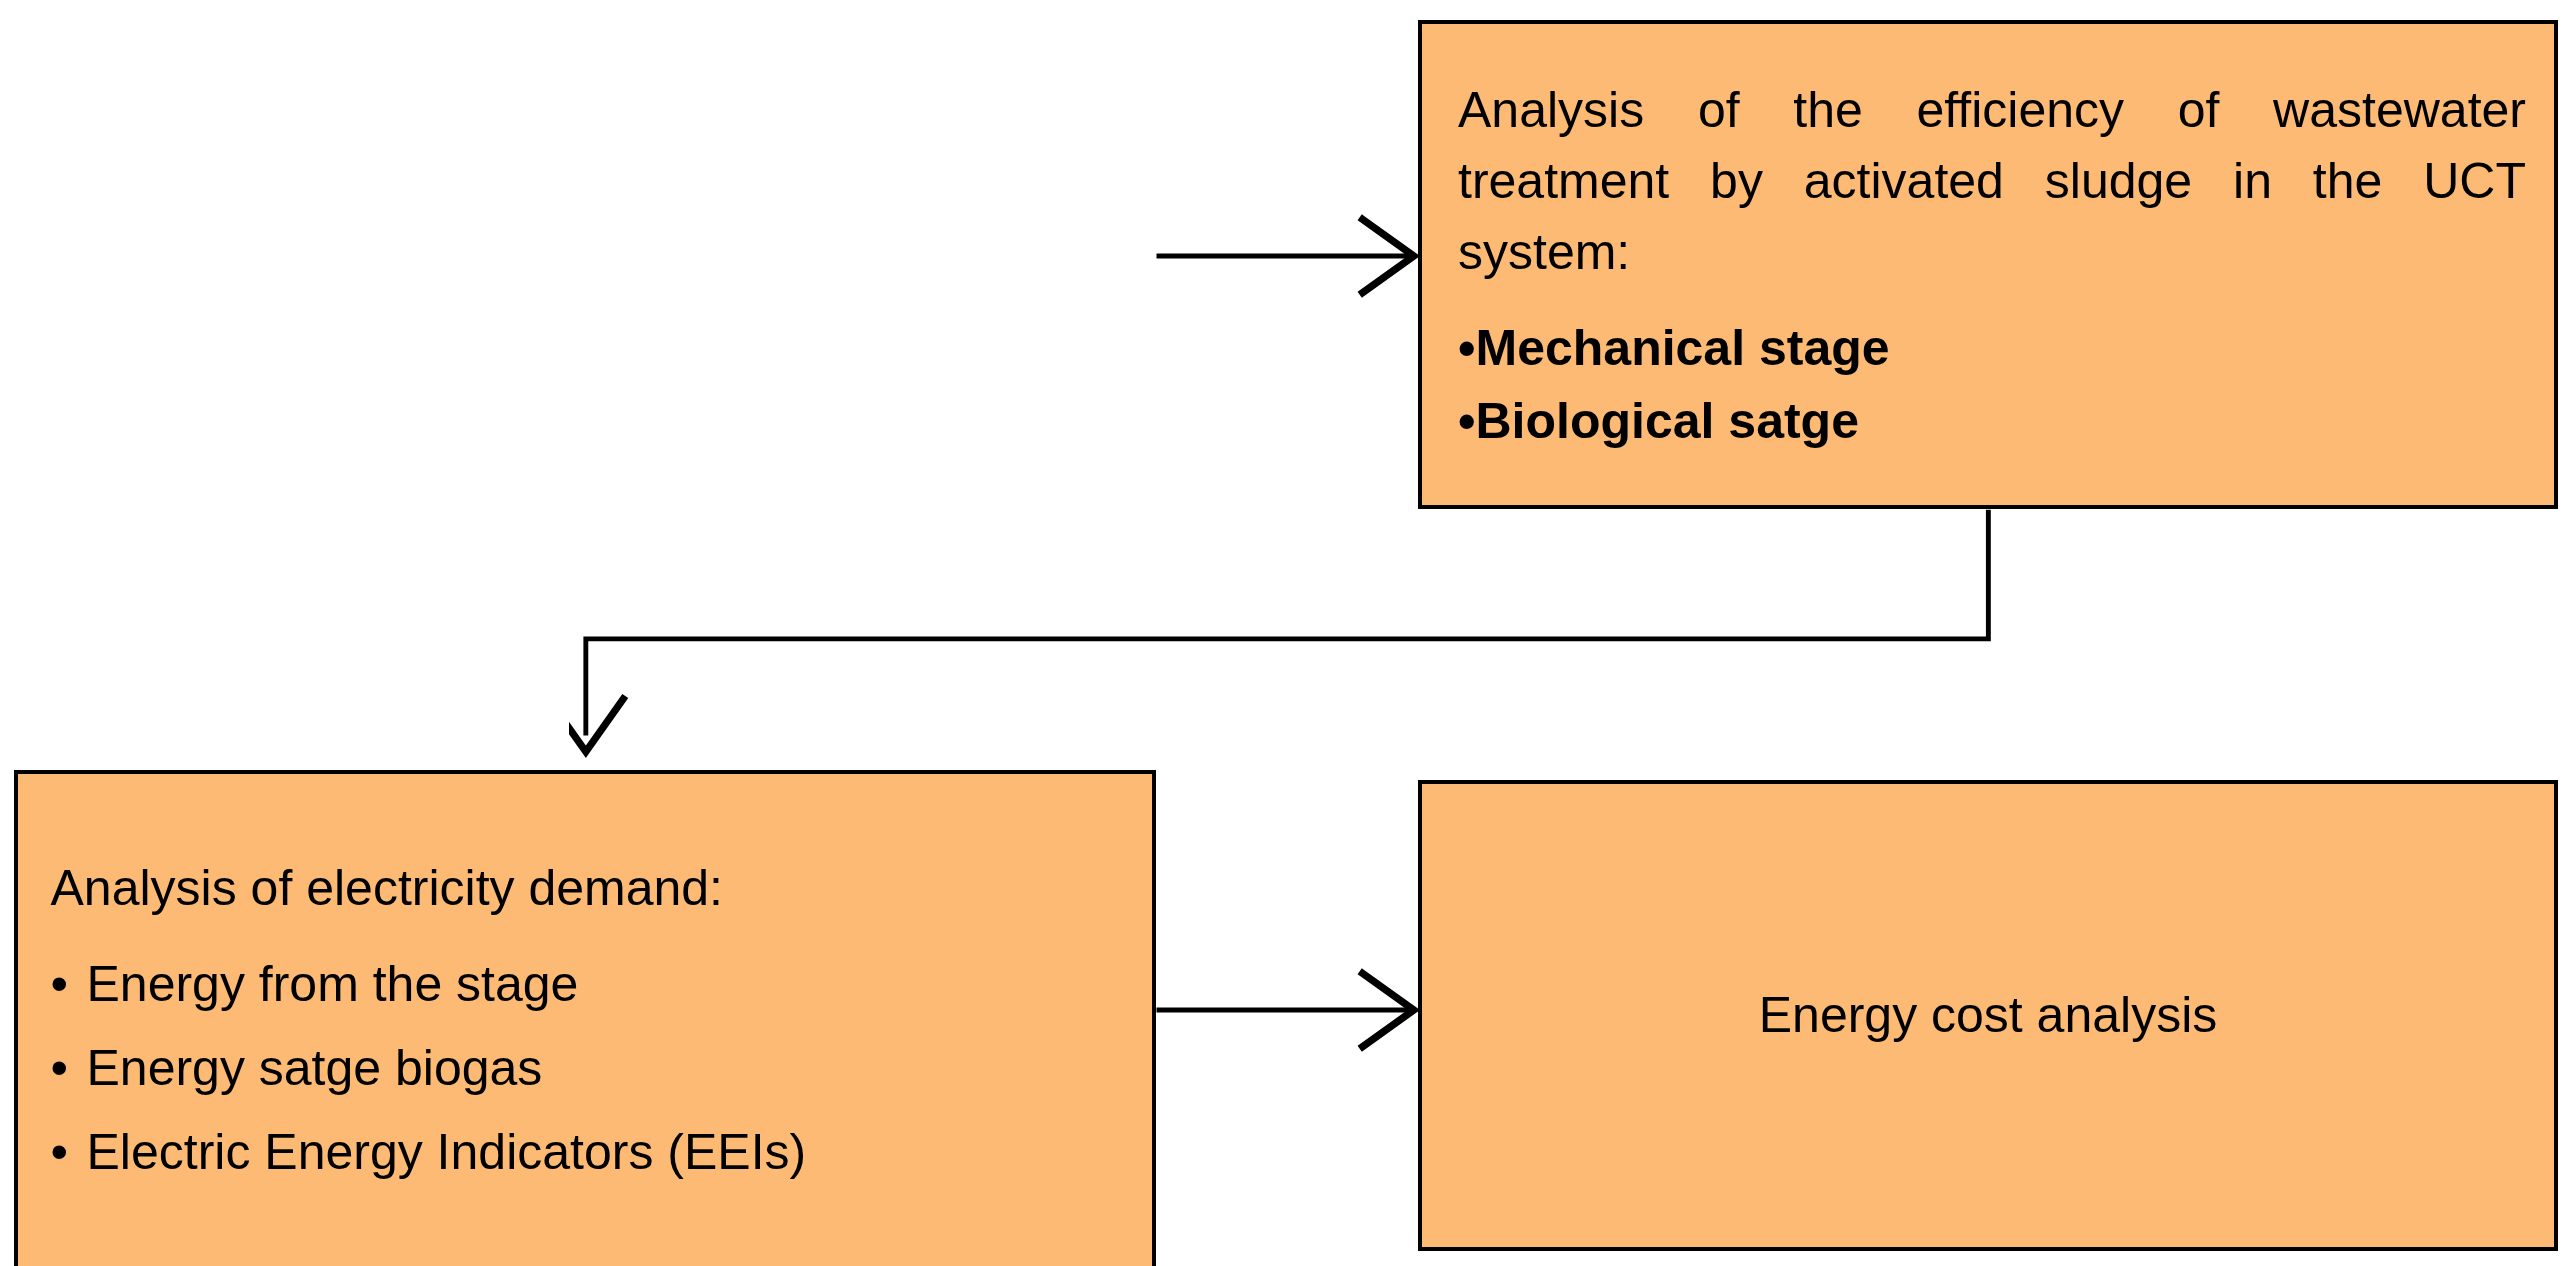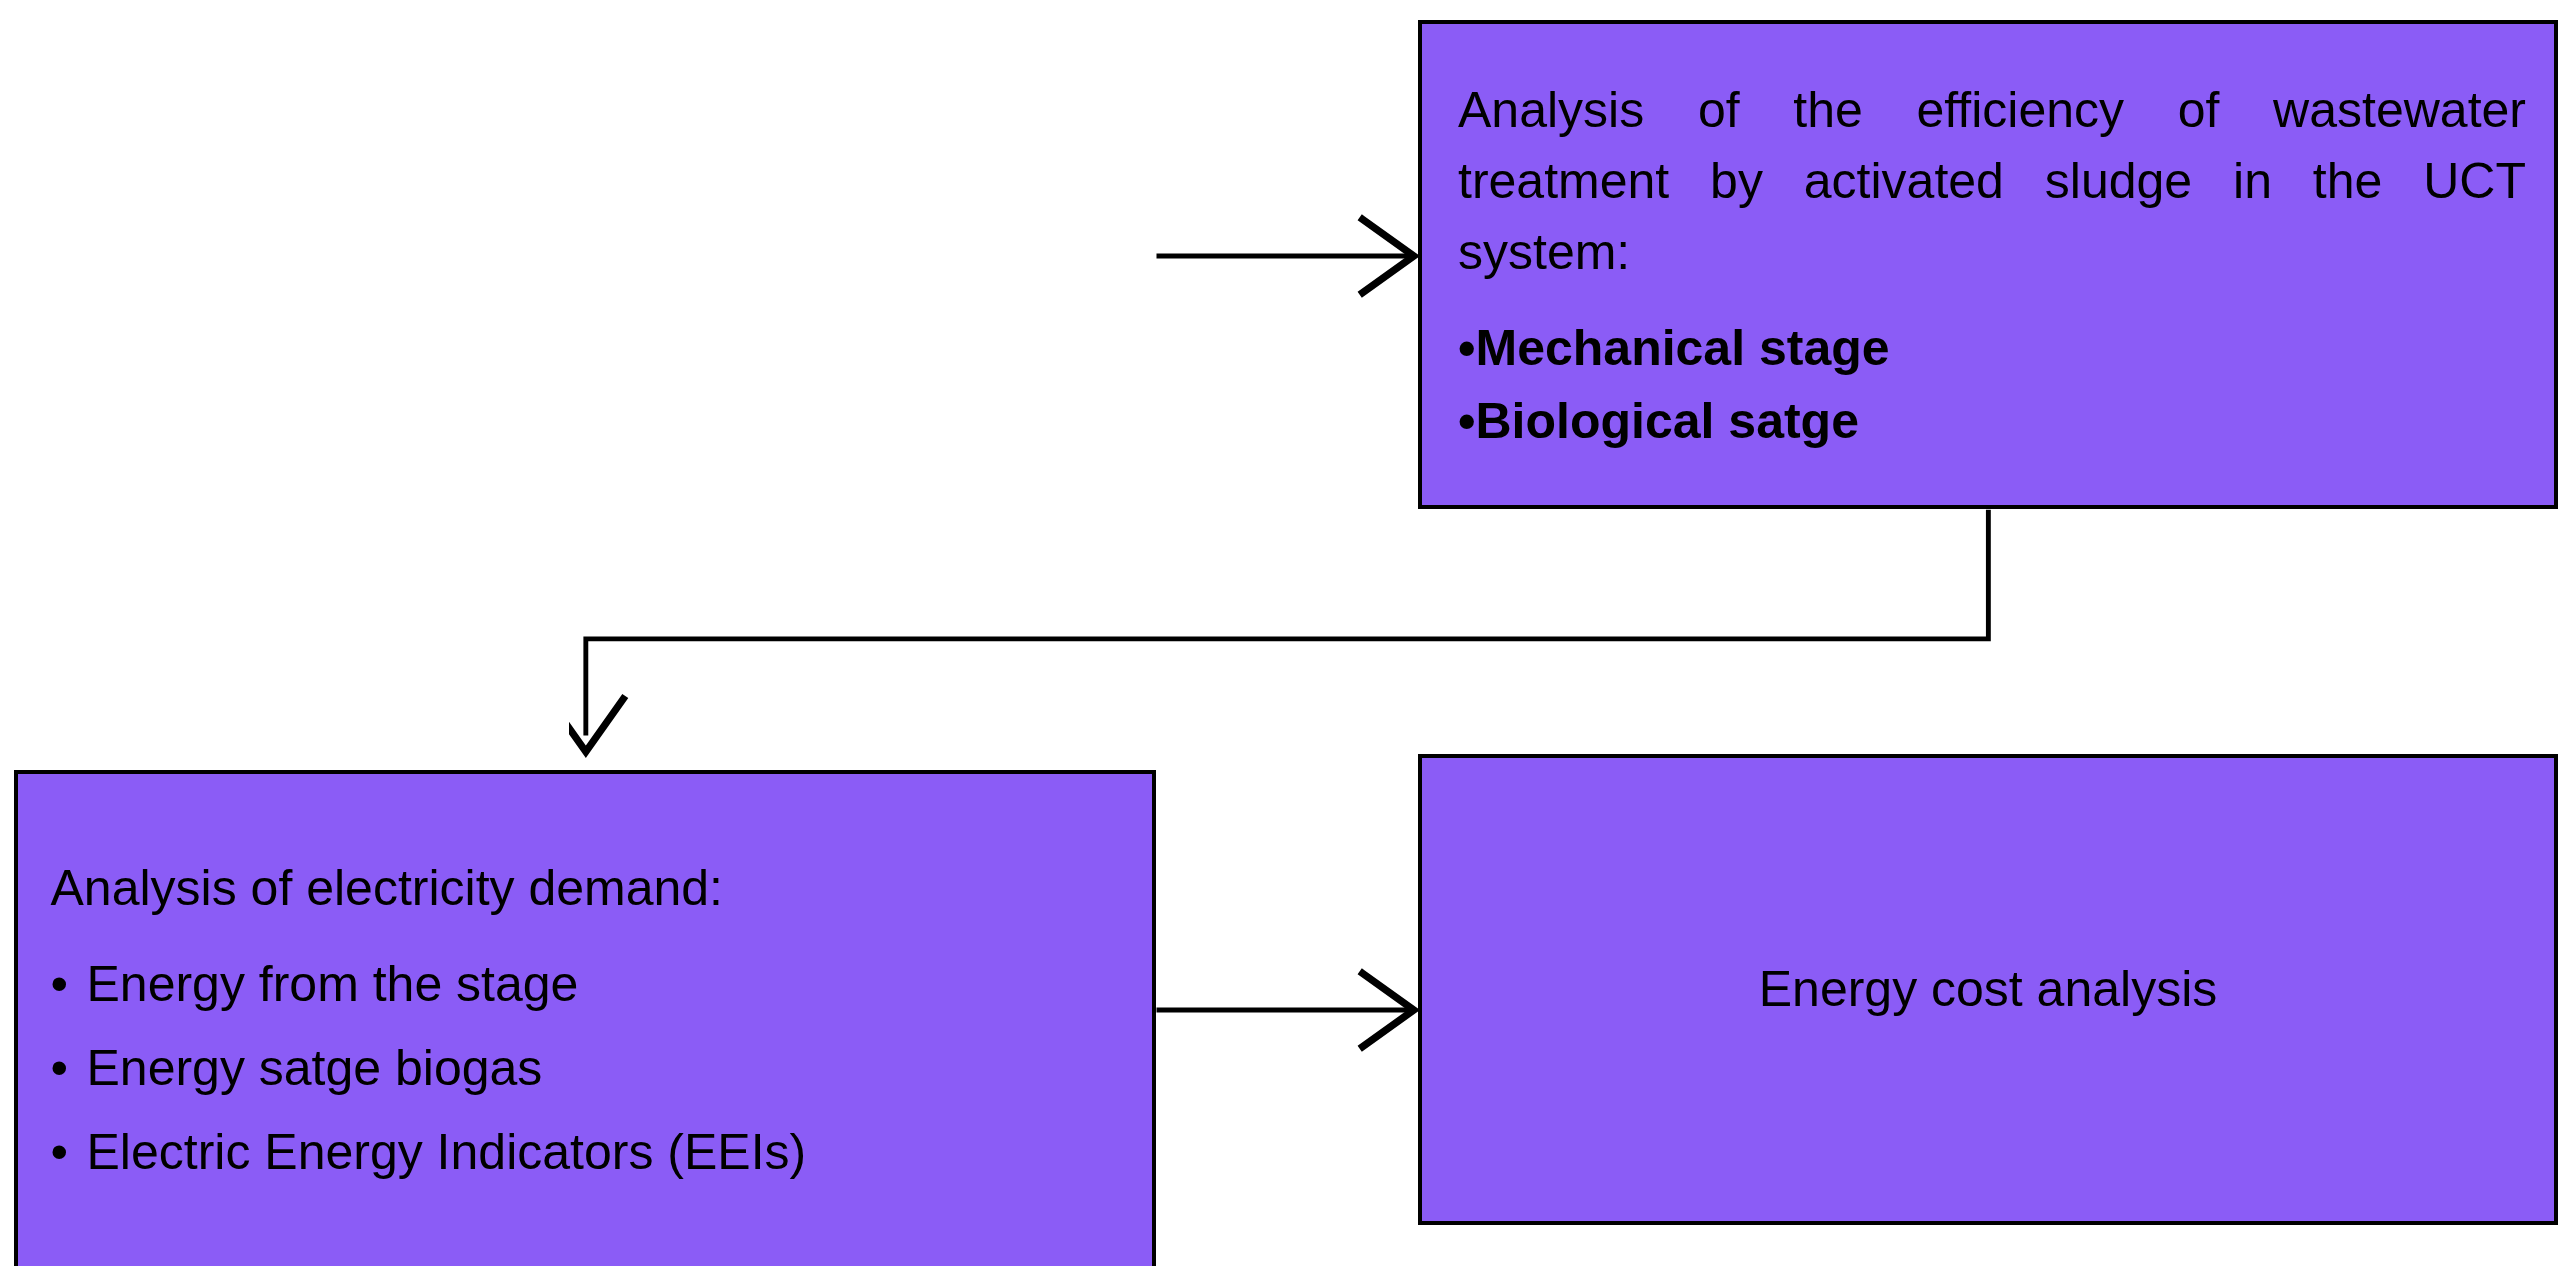--- a/index.html
+++ b/index.html
@@ -14,21 +14,21 @@
     background: #ffffff;
     overflow: hidden;
     font-family: "Liberation Sans", sans-serif;
     color: #000000;
   }
 
   .node {
     position: absolute;
     box-sizing: border-box;
     border: 4.1px solid #000000;
-    background: #8b5cf6;
+    background: #fdba74;
     display: flex;
     flex-direction: column;
   }
 
   .node-body {
     width: 100%;
     padding: 0 31px;
     box-sizing: border-box;
   }
 
@@ -105,21 +105,21 @@
   .bullet-spaced + .bullet-spaced { margin-top: 21px; }
   .bullet-spaced .bullet-glyph {
     width: 36px;
     flex: 0 0 36px;
     display: inline-block;
   }
 
   
   #node-energy-cost {
     left: 1418px;
-    top: 754px;
+    top: 780px;
     width: 1140px;
     height: 471px;
     justify-content: center;
     align-items: center;
   }
   #node-energy-cost .node-body {
     text-align: center;
     font-size: 50px;
     line-height: 1.3;
   }

